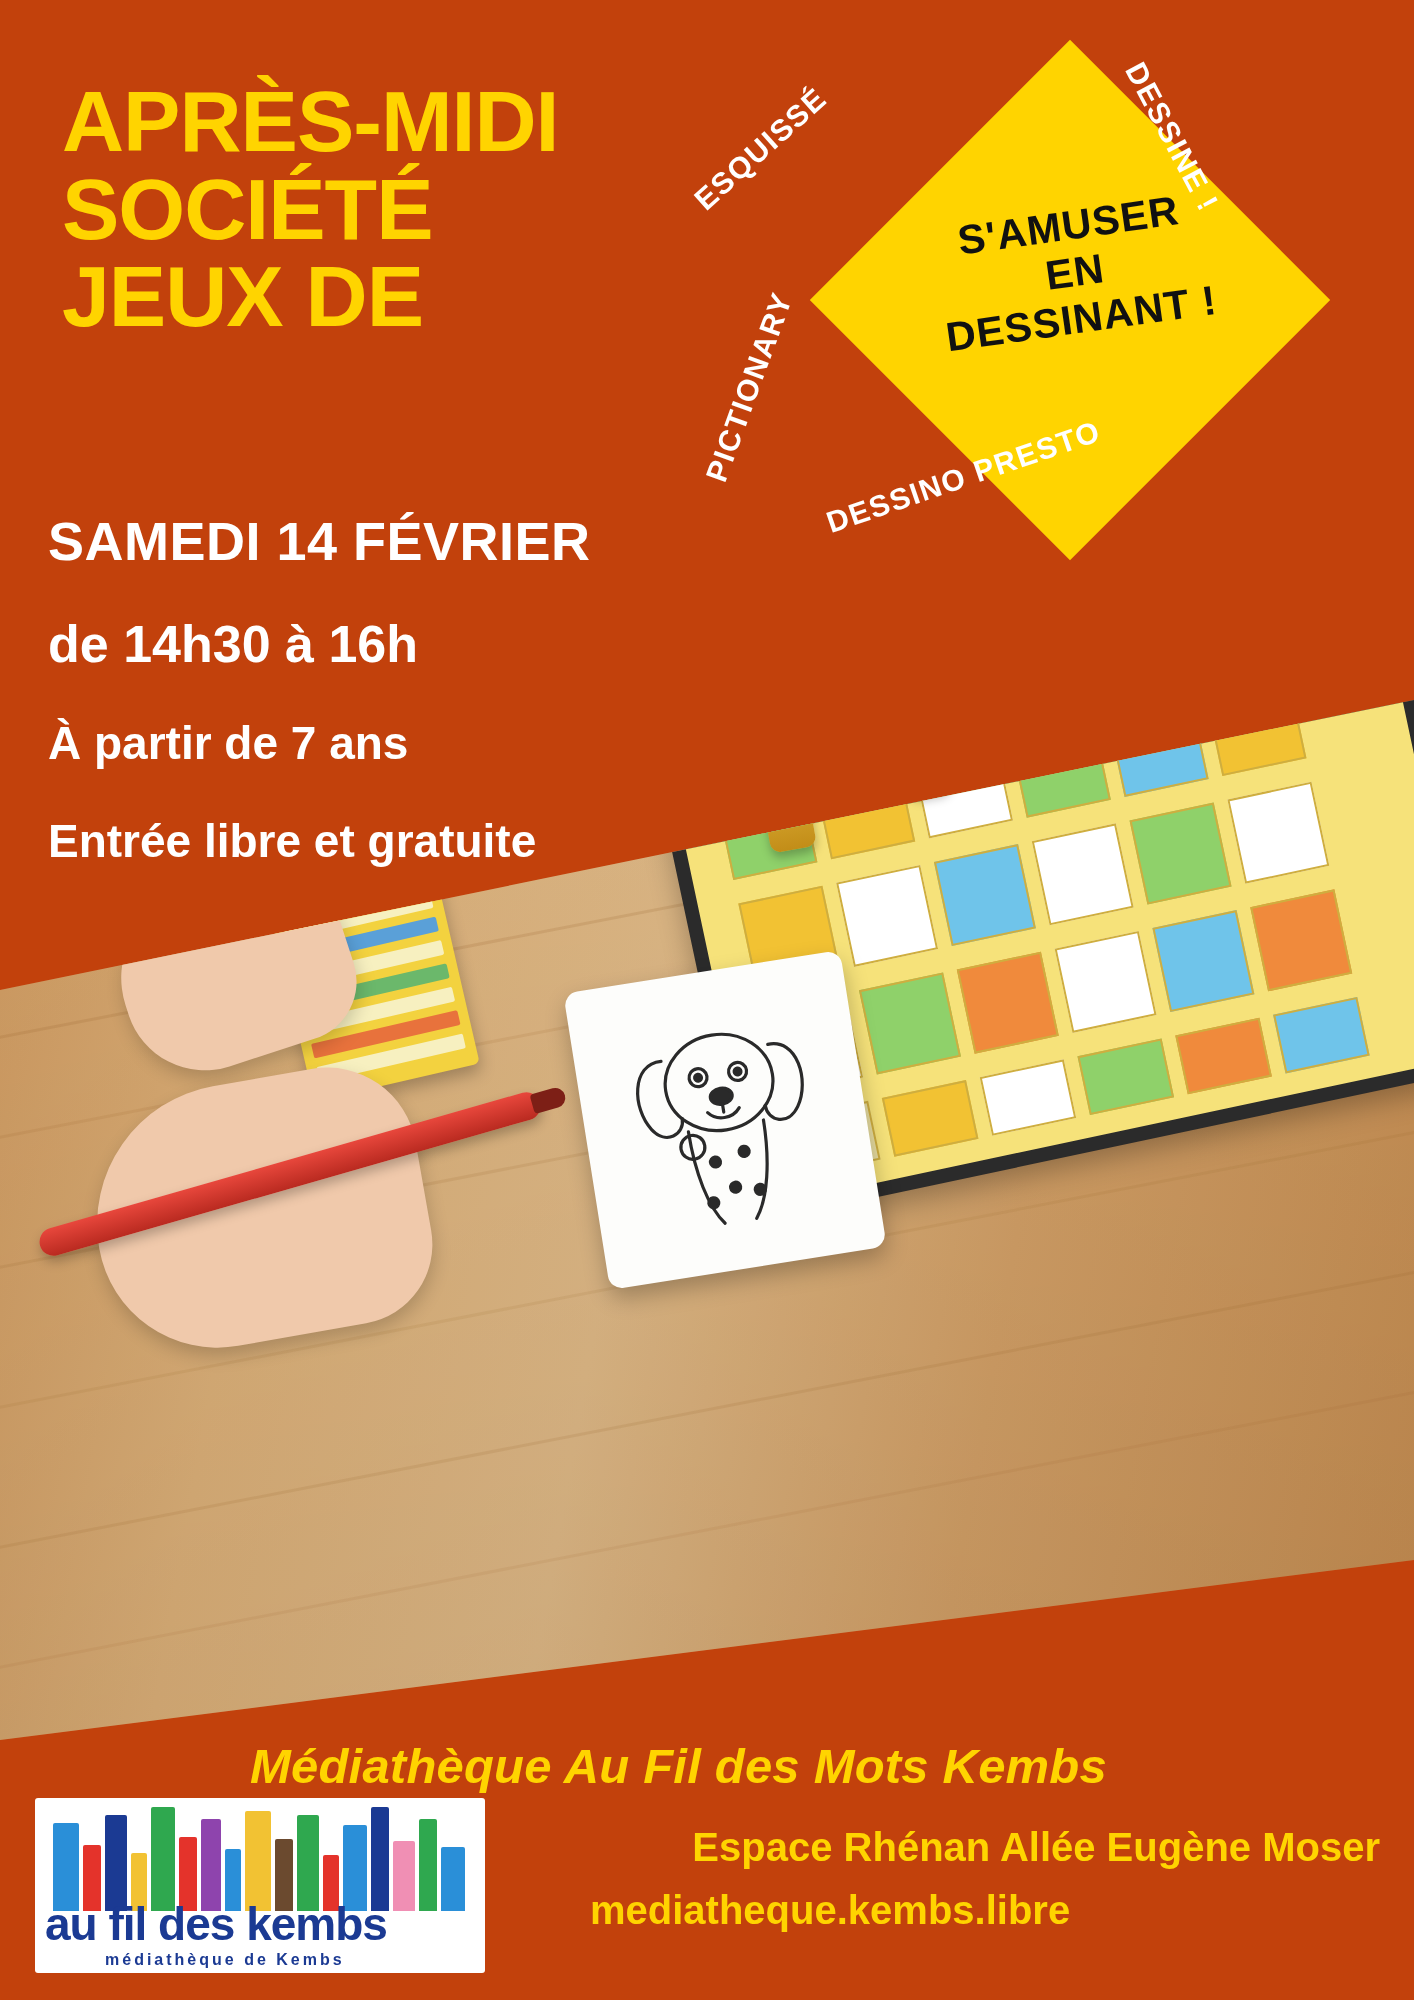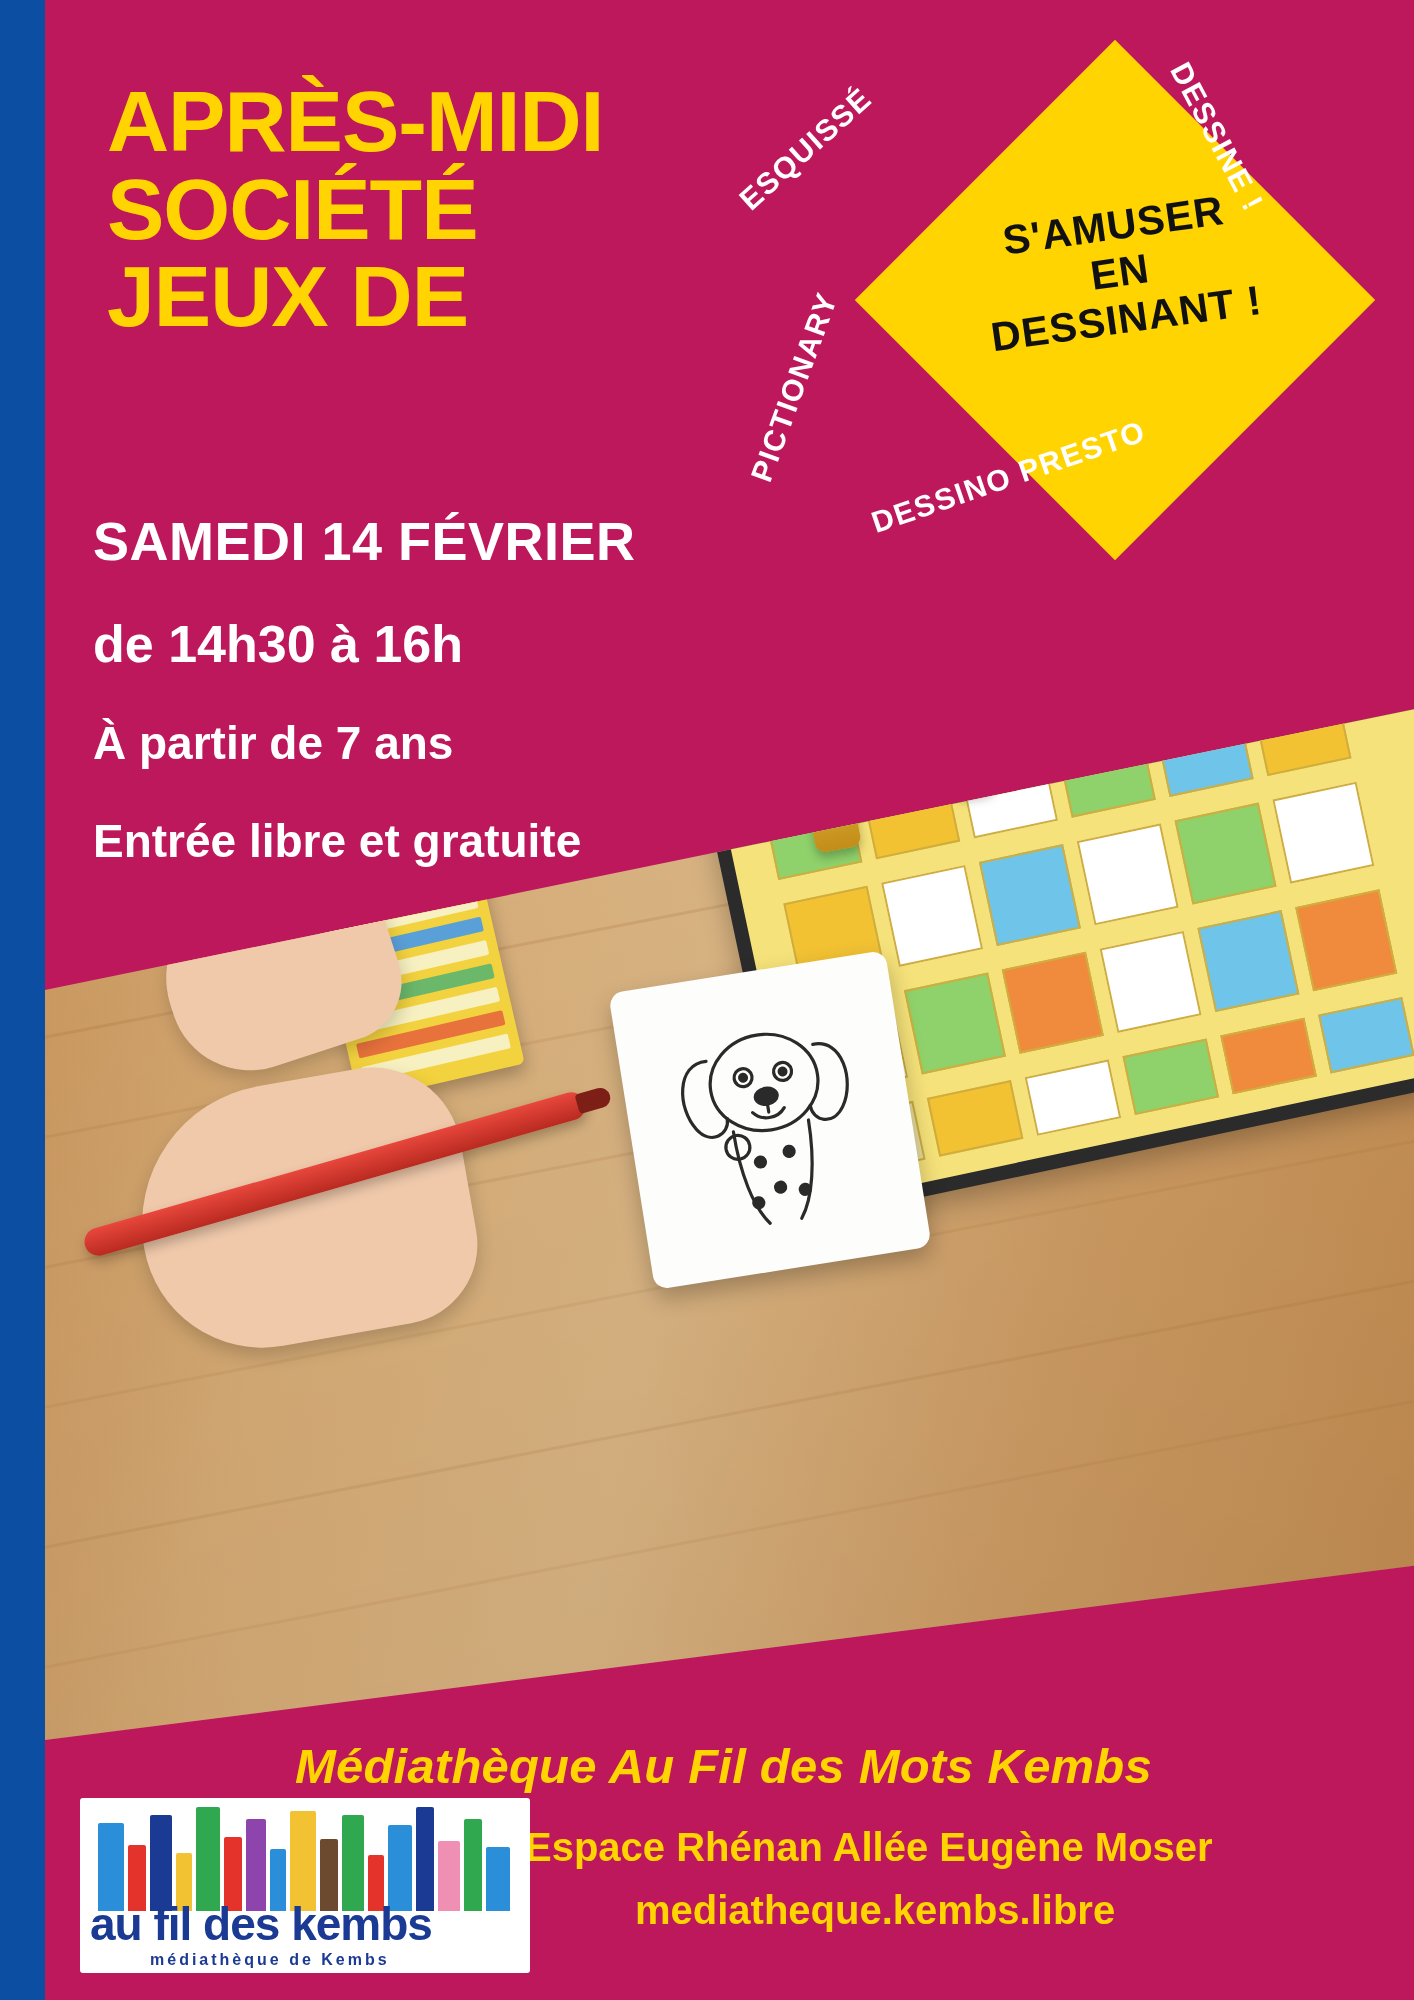--- a/index.html
+++ b/index.html
@@ -11,23 +11,22 @@
     width: 1414px;
     height: 2000px;
     position: relative;
     overflow: hidden;
     font-family: "Liberation Sans", sans-serif;
     background: #0b4ea2;
   }
   .poster {
     position: absolute;
     inset: 0;
-    background: #be185d;
-    overflow: hidden;
-    margin-left: 45px;
+    background: #c2410c;
+    overflow: hidden;
   }
 
   
   .title {
     position: absolute;
     left: 62px;
     top: 78px;
     width: 760px;
     color: #ffd400;
     font-weight: bold;
@@ -281,20 +280,21 @@
   }
   .address {
     position: absolute;
     left: 480px;
     top: 105px;
     width: 900px;
     color: #ffd400;
     font-size: 40px;
     font-weight: bold;
     white-space: nowrap;
+    text-align: right;
   }
   .website {
     position: absolute;
     left: 590px;
     top: 168px;
     width: 800px;
     color: #ffd400;
     font-size: 40px;
     font-weight: bold;
     white-space: nowrap;

